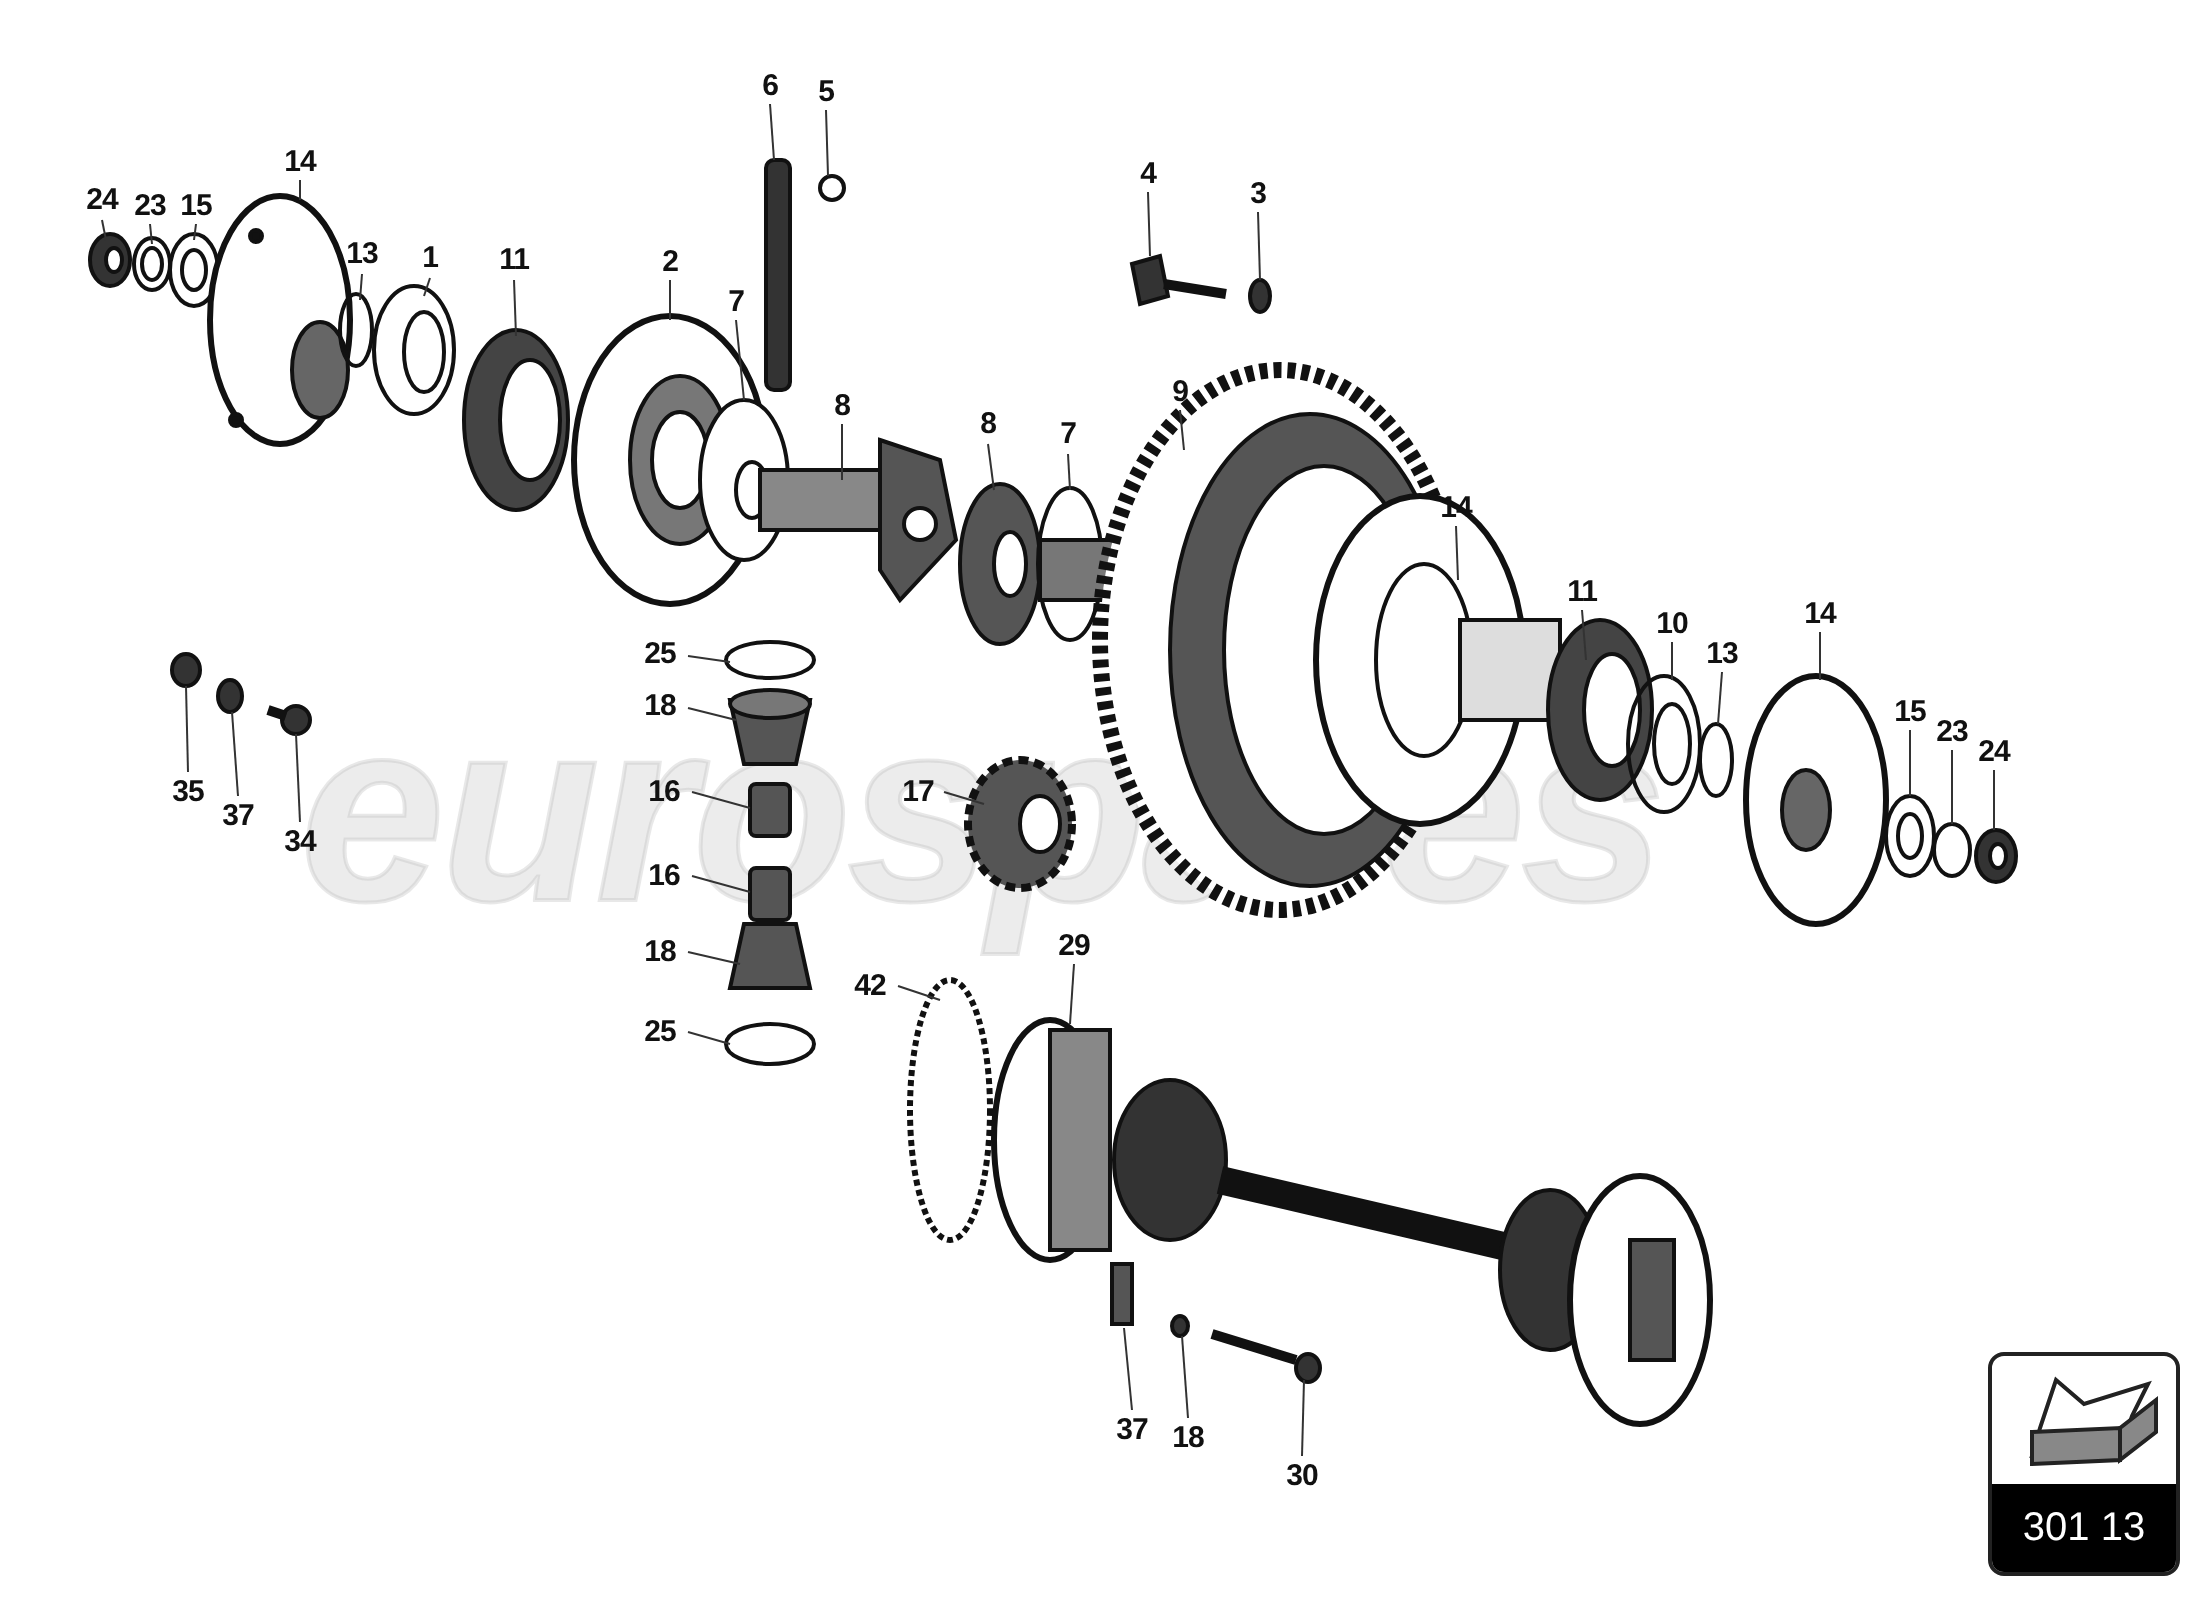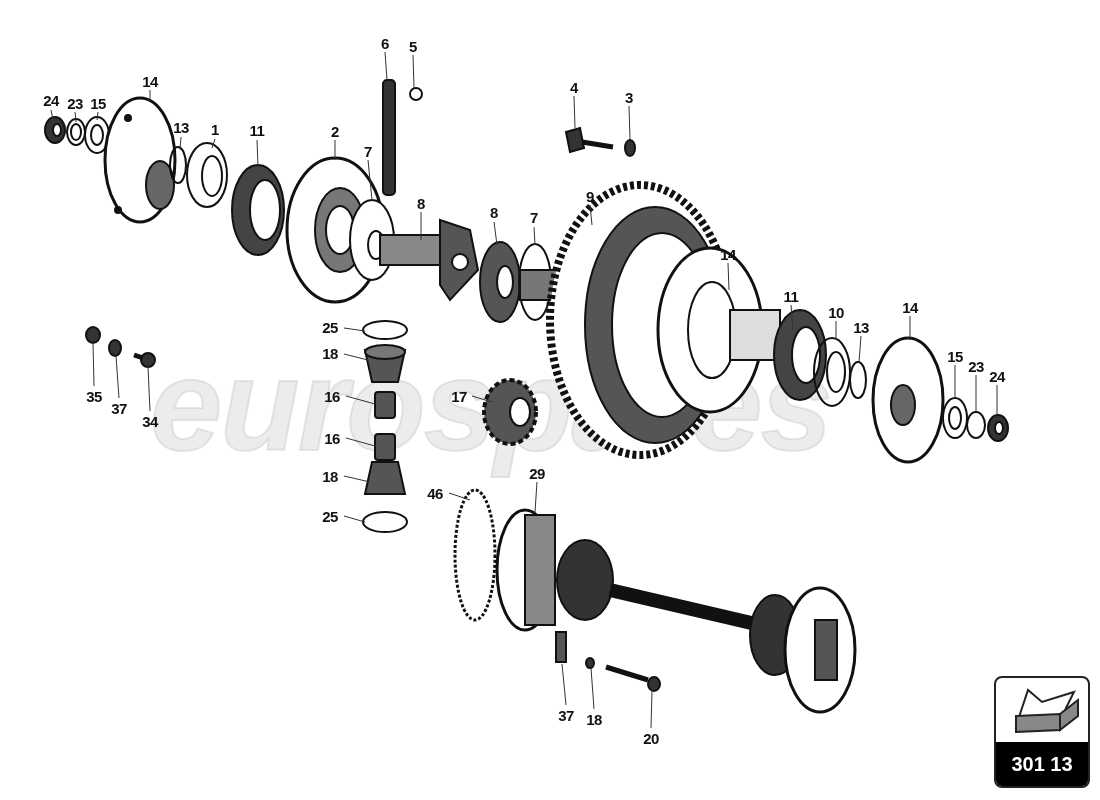--- a/index.html
+++ b/index.html
@@ -2,21 +2,21 @@
 <html><head>
 <meta charset="utf-8">
 <style>
   html, body { margin:0; padding:0; background:#ffffff; }
   body { width:1100px; height:800px; position:relative; overflow:hidden; font-family:"Liberation Sans", sans-serif; }
   #canvas { position:absolute; left:0; top:0; width:1100px; height:800px; }
   .callout { position:absolute; font-family:"Liberation Sans", sans-serif; font-weight:bold; font-size:15px; color:#111; transform:translate(-50%,-50%); letter-spacing:-0.5px; }
   .watermark { position:absolute; left:150px; top:330px; font-family:"Liberation Sans", sans-serif; font-style:italic; font-weight:bold; font-size:130px; color:rgba(200,200,200,0.35); letter-spacing:-2px; pointer-events:none; -webkit-text-stroke:2px rgba(190,190,190,0.35); }
   .badge { position:absolute; left:994px; top:676px; width:92px; height:108px; border:2px solid #222; border-radius:8px; overflow:hidden; background:#fff; }
   .badge-icon { position:absolute; left:0; top:0; width:92px; height:62px; }
-  .badge-label { position:absolute; left:0; bottom:0; width:92px; height:44px; background:#000; color:#fff; font-family:"Liberation Sans", sans-serif; font-weight:bold; font-size:20px; display:flex; align-items:center; justify-content:center; }
+  .badge-label { position:absolute; left:0; bottom:0; width:92px; height:44px; background:#000; color:#fff; font-family:"Liberation Sans", sans-serif; font-weight:normal; font-size:20px; display:flex; align-items:center; justify-content:center; }
 </style>
 </head>
 <body>
 
 <div class="watermark">eurospares</div>
 
 <svg id="canvas" viewBox="0 0 1100 800" xmlns="http://www.w3.org/2000/svg">
   <g fill="none" stroke="#111" stroke-width="2">
 
     <g>
@@ -265,25 +265,25 @@
   <div class="callout" style="left:330px;top:327px">25</div>
   <div class="callout" style="left:330px;top:353px">18</div>
   <div class="callout" style="left:332px;top:396px">16</div>
   <div class="callout" style="left:332px;top:438px">16</div>
   <div class="callout" style="left:330px;top:476px">18</div>
   <div class="callout" style="left:330px;top:516px">25</div>
   <div class="callout" style="left:459px;top:396px">17</div>
   <div class="callout" style="left:94px;top:396px">35</div>
   <div class="callout" style="left:119px;top:408px">37</div>
   <div class="callout" style="left:150px;top:421px">34</div>
-  <div class="callout" style="left:435px;top:493px">46</div>
+  <div class="callout" style="left:435px;top:493px">42</div>
   <div class="callout" style="left:537px;top:473px">29</div>
   <div class="callout" style="left:566px;top:715px">37</div>
   <div class="callout" style="left:594px;top:719px">18</div>
-  <div class="callout" style="left:651px;top:738px">20</div>
+  <div class="callout" style="left:651px;top:738px">30</div>
 </div>
 
 <div class="badge">
   <svg class="badge-icon" viewBox="0 0 92 62">
     <polygon points="20,50 24,36 32,12 46,24 78,14 70,30 64,48" fill="#fff" stroke="#222" stroke-width="2"></polygon>
     <polygon points="20,38 64,36 64,52 20,54" fill="#888" stroke="#222" stroke-width="2"></polygon>
     <polygon points="64,36 82,22 82,38 64,52" fill="#888" stroke="#222" stroke-width="2"></polygon>
   </svg>
   <div class="badge-label">301 13</div>
 </div>

